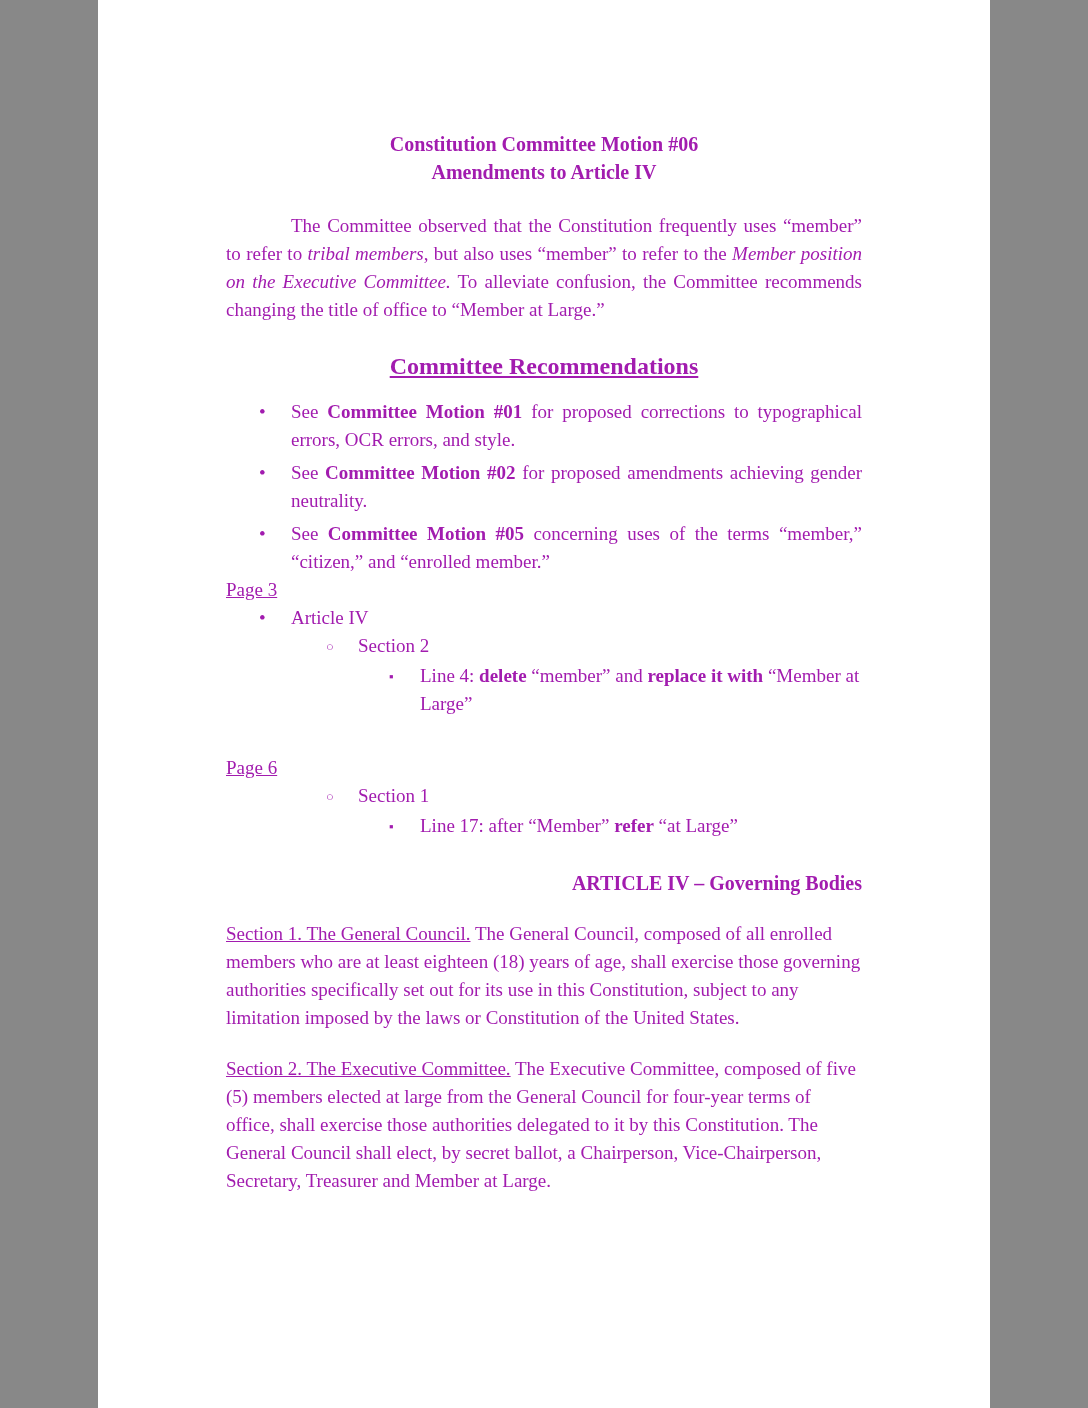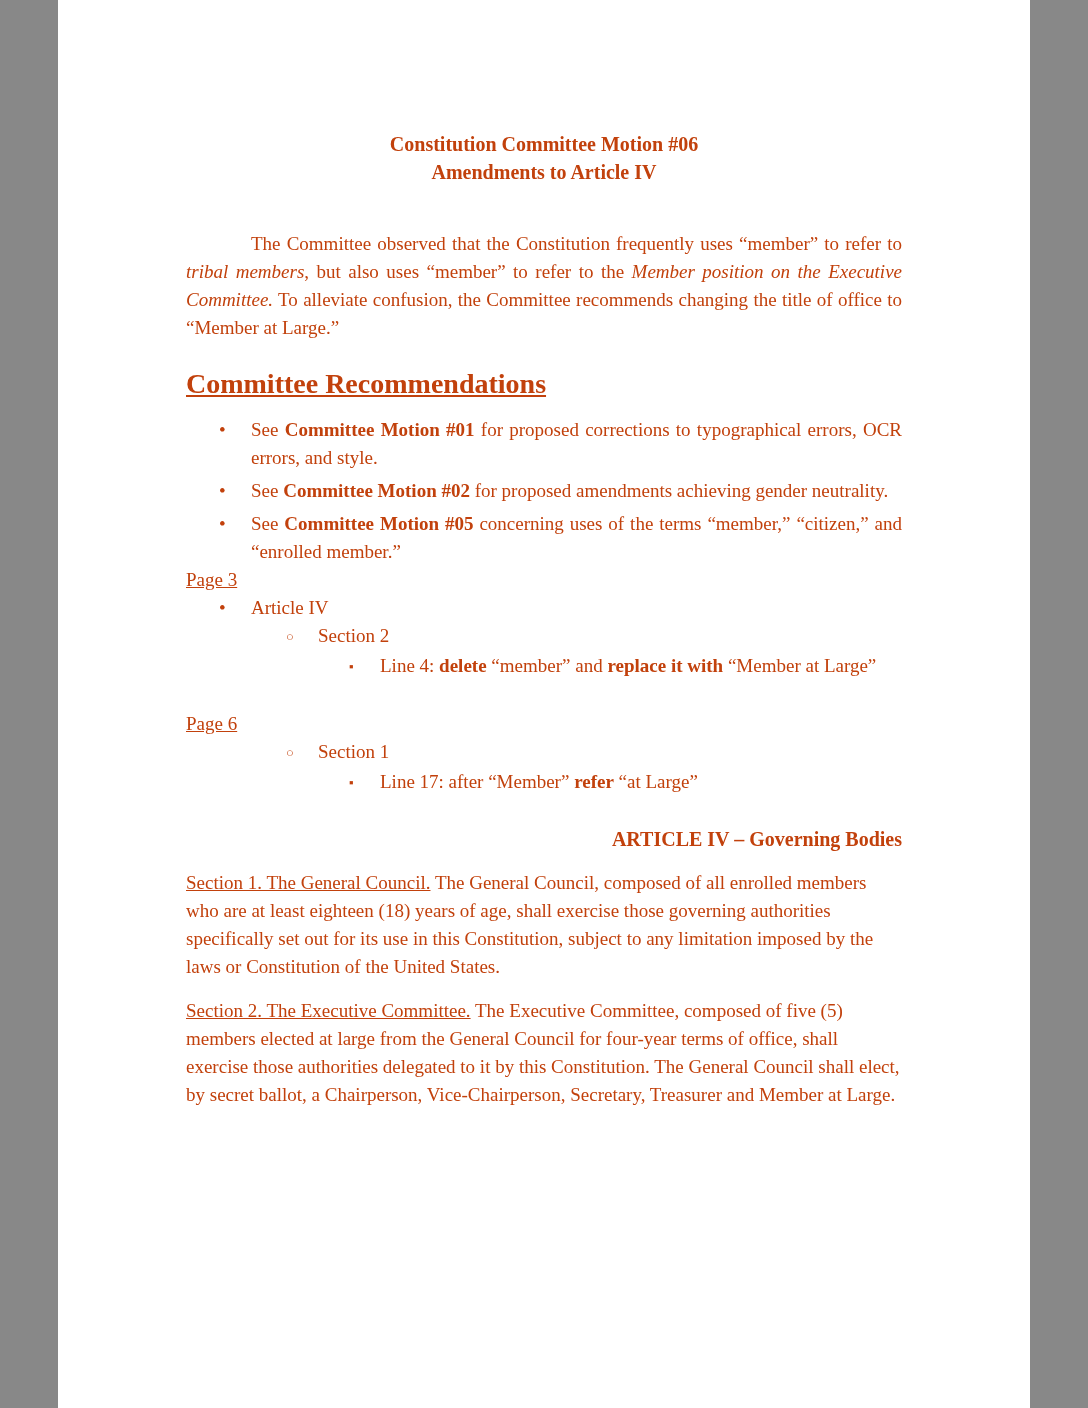--- a/index.html
+++ b/index.html
@@ -1,47 +1,47 @@
 <!DOCTYPE html>
 <html><head>
 <meta charset="utf-8">
 <style>
   html,body{margin:0;padding:0;background:#888;}
   .page{
-    width:972px;height:1408px;box-sizing:border-box;margin:0 auto;
-    background:#ffffff;color:#c2410c;
+    width:892px;height:1408px;box-sizing:border-box;margin:0 auto;
+    background:#ffffff;color:#a21caf;
     padding:130px 128px 0 128px;
     font-family:"Liberation Serif", serif;
     font-size:19px;line-height:28px;
     overflow:hidden;
   }
   .b{font-weight:bold}
   .i{font-style:italic}
   .u{text-decoration:underline}
   .just{text-align:justify}
   .title{font-weight:bold;text-align:center;font-size:20px;margin:0}
-  .intro{margin:44px 0 0;text-indent:65px;text-align:justify}
-  .heading{font-weight:bold;text-decoration:underline;font-size:28px;margin:28px 0 0}
+  .intro{margin:26px 0 0;text-indent:65px;text-align:justify}
+  .heading{font-weight:bold;text-decoration:underline;text-align:center;font-size:24px;margin:28px 0 0}
   .bullets{margin-top:18px}
   .li{display:flex;align-items:flex-start}
   .li.spaced{margin-bottom:5px}
   .marker{flex:none;text-align:left}
   .l1 .marker{margin-left:33px;width:32px}
   .l2 .marker{margin-left:100px;width:32px}
   .l3 .marker{margin-left:163px;width:31px}
   .dot::before{content:"•";font-size:19px}
   .circ::before{content:"○";font-size:13px;position:relative;top:-1px}
   .sq::before{content:"▪";font-size:13px;position:relative;top:-1px}
   .litext{flex:1}
   .pageblock{}
-  .pageblock.second{margin-top:28px}
+  .pageblock.second{margin-top:36px}
   .page-label{text-decoration:underline}
   .final-heading{margin-top:112px}
   .article-heading{font-weight:bold;text-align:right;font-size:20px;margin:27px 0 0}
-  .section{margin:16px 0 0}
+  .section{margin:23px 0 0}
 </style>
 </head>
 <body>
 
 <div class="page">
 
   <div class="title">Constitution Committee Motion #06</div>
   <div class="title">Amendments to Article IV</div>
 
   <p class="intro"><span>The Committee observed that the Constitution frequently uses “member” to refer to </span><span class="i">tribal members</span><span>, but also uses “member” to refer to the </span><span class="i">Member position on the Executive Committee.</span><span>  To alleviate confusion, the Committee recommends changing the title of office to “Member at Large.”</span></p>

